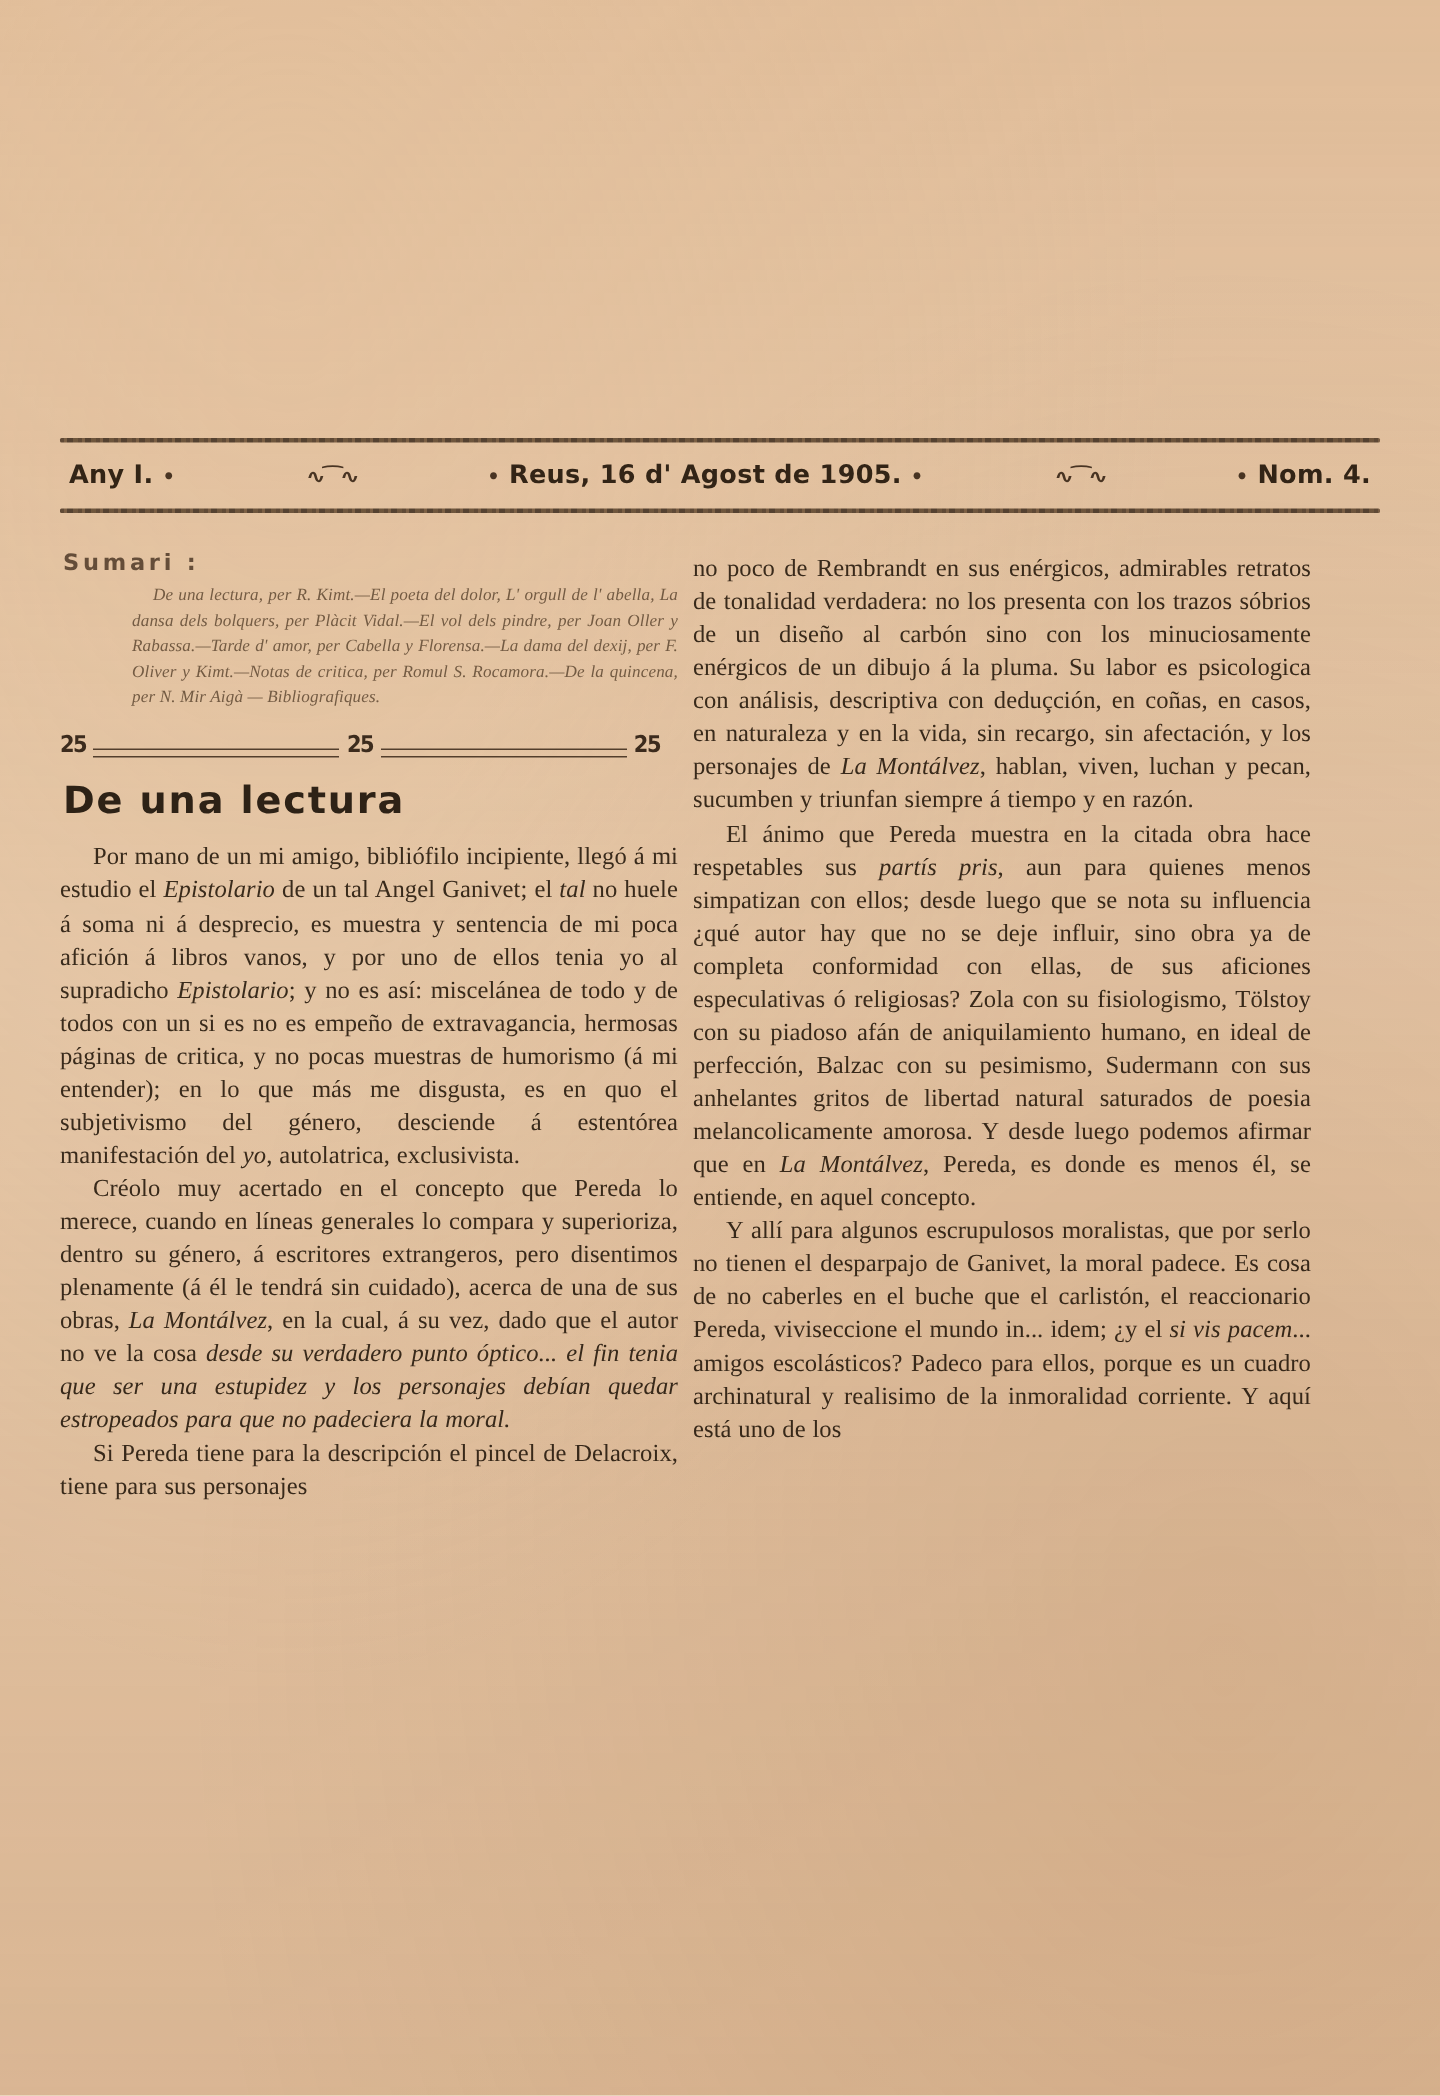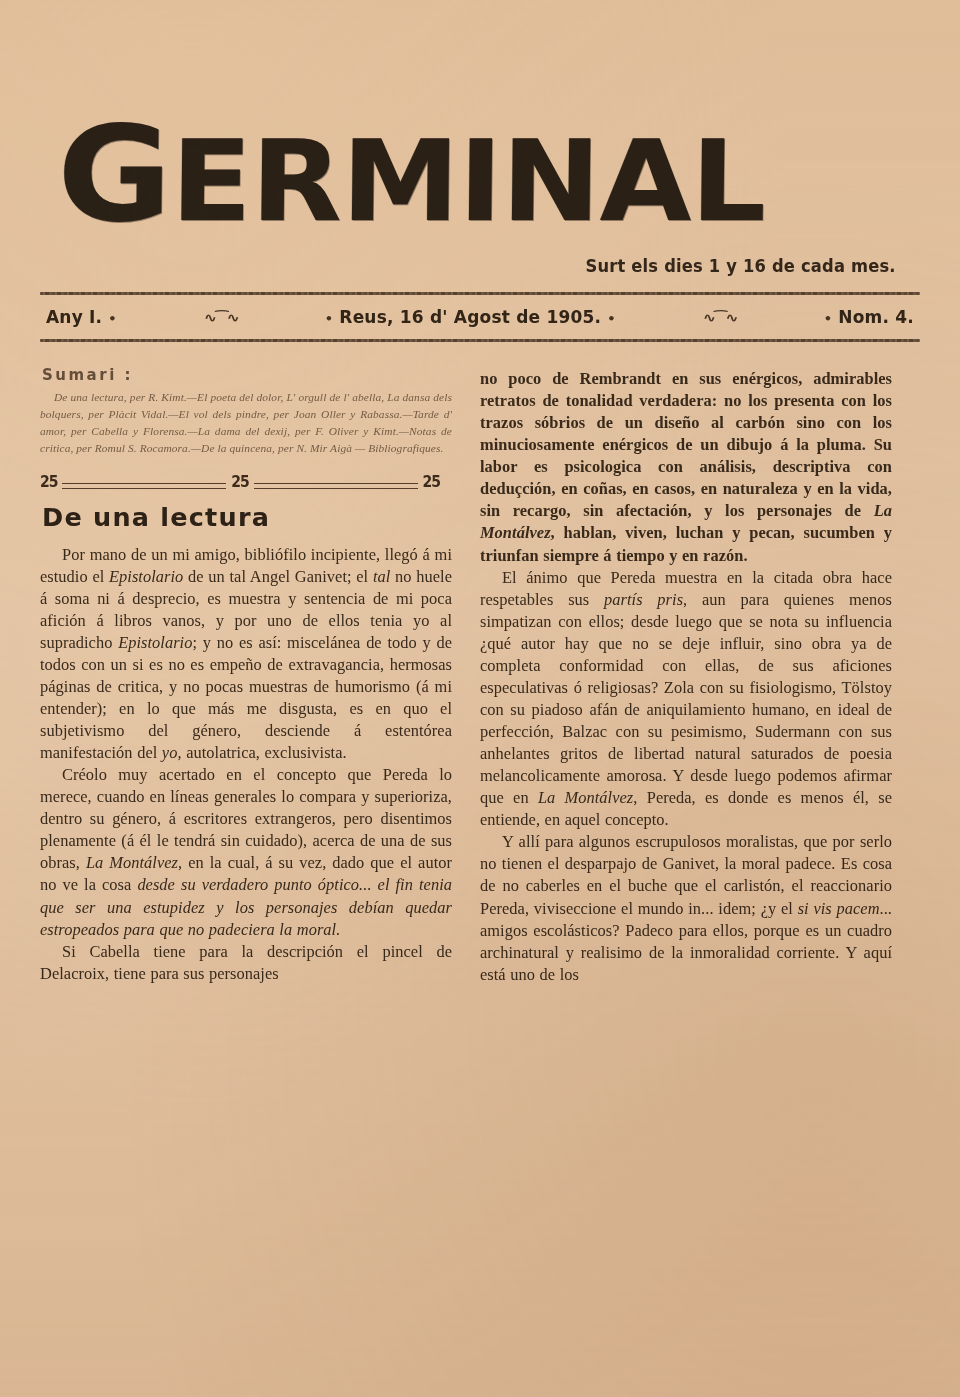--- a/index.html
+++ b/index.html
@@ -115,21 +115,21 @@
   }
 
   
   .columns {
     position: absolute;
     left: 40px;
     right: 40px;
     top: 366px;
     bottom: 120px;
     display: flex;
-    gap: 28px;
+    gap: 10px;
   }
   .col {
     width: 412px;
     position: relative;
   }
   .col-right { padding-top: 2px; }
 
   
   .sumari-title {
     font-family: "DejaVu Sans", sans-serif;
@@ -144,20 +144,21 @@
     font-family: "Liberation Serif", serif;
     font-style: italic;
     font-size: 11.4px;
     line-height: 1.48;
     text-align: justify;
     color: #5a4staticky;
     color: #55412c;
     opacity: 0.78;
     text-indent: 14px;
     letter-spacing: 0.1px;
+    margin-left: 48px;
   }
 
   
   .divider {
     display: flex;
     align-items: flex-end;
     margin: 18px 12px 14px 0;
     height: 14px;
   }
   .divider .knot {
@@ -194,45 +195,41 @@
     margin: 0;
     font-family: "Liberation Serif", serif;
     font-size: 16.4px;
     line-height: 1.345;
     text-align: justify;
     text-indent: 22px;
     color: #3a2c1d;
     letter-spacing: 0.05px;
     word-spacing: 0.4px;
   }
-  .body-text p.noindent { text-indent: 0; font-weight: bold; }
+  .body-text p.noindent { text-indent: 0; }
   .body-text i { font-style: italic; }
 
   
   .page-number {
     position: absolute;
     left: 0; right: 0;
     bottom: 92px;
     text-align: center;
     font-family: "Liberation Serif", serif;
     font-weight: 700;
     font-size: 15px;
     color: #3a2c1d;
     letter-spacing: 0.5px;
   }
 </style>
 </head>
 <body>
 
 <div class="page">
 
-  <div class="masthead">
-    <div class="masthead-title"><span class="cap">G</span><span>ERMINAL</span></div>
-    <div class="tagline">Surt els dies 1 y 16 de cada mes.</div>
-  </div>
 
   <div class="issue-bar">
     <div class="rule-wavy"></div>
     <div class="issue-row">
       <span class="seg"><span>Any I.</span><span class="dot">•</span></span>
       <span class="ornament">∿⁀∿</span>
       <span class="seg"><span class="dot">•</span><span>Reus, 16 d' Agost de 1905.</span><span class="dot">•</span></span>
       <span class="ornament">∿⁀∿</span>
       <span class="seg"><span class="dot">•</span><span>Nom. 4.</span></span>
     </div>
@@ -254,21 +251,21 @@
         <span class="knot">25</span>
         <span class="bar"></span>
         <span class="knot">25</span>
       </div>
 
       <h1 class="article-title">De una lectura</h1>
 
       <div class="body-text">
           <p><span>Por mano de un mi amigo, bibliófilo incipiente, llegó á mi estudio el </span><i>Epistolario</i><span> de un tal Angel Ganivet; el </span><i>tal</i><span> no huele á soma ni á desprecio, es muestra y sentencia de mi poca afición á libros vanos, y por uno de ellos tenia yo al supradicho </span><i>Epistolario</i><span>; y no es así: miscelánea de todo y de todos con un si es no es empeño de extravagancia, hermosas páginas de critica, y no pocas muestras de humorismo (á mi entender); en lo que más me disgusta, es en quo el subjetivismo del género, desciende á estentórea manifestación del </span><i>yo</i><span>, autolatrica, exclusivista.</span></p>
           <p><span>Créolo muy acertado en el concepto que Pereda lo merece, cuando en líneas generales lo compara y superioriza, dentro su género, á escritores extrangeros, pero disentimos plenamente (á él le tendrá sin cuidado), acerca de una de sus obras, </span><i>La Montálvez</i><span>, en la cual, á su vez, dado que el autor no ve la cosa </span><i>desde su verdadero punto óptico... el fin tenia que ser una estupidez y los personajes debían quedar estropeados para que no padeciera la moral.</i></p>
-          <p><span>Si Cabella tiene para la descripción el pincel de Delacroix, tiene para sus personajes</span></p>
+          <p><span>Si Pereda tiene para la descripción el pincel de Delacroix, tiene para sus personajes</span></p>
         </div>
     </div>
 
     <div class="col col-right">
       <div class="body-text">
           <p class="noindent"><span>no poco de Rembrandt en sus enérgicos, admirables retratos de tonalidad verdadera: no los presenta con los trazos sóbrios de un diseño al carbón sino con los minuciosamente enérgicos de un dibujo á la pluma. Su labor es psicologica con análisis, descriptiva con deduçción, en coñas, en casos, en naturaleza y en la vida, sin recargo, sin afectación, y los personajes de </span><i>La Montálvez</i><span>, hablan, viven, luchan y pecan, sucumben y triunfan siempre á tiempo y en razón.</span></p>
           <p><span>El ánimo que Pereda muestra en la citada obra hace respetables sus </span><i>partís pris</i><span>, aun para quienes menos simpatizan con ellos; desde luego que se nota su influencia ¿qué autor hay que no se deje influir, sino obra ya de completa conformidad con ellas, de sus aficiones especulativas ó religiosas? Zola con su fisiologismo, Tölstoy con su piadoso afán de aniquilamiento humano, en ideal de perfección, Balzac con su pesimismo, Sudermann con sus anhelantes gritos de libertad natural saturados de poesia melancolicamente amorosa. Y desde luego podemos afirmar que en </span><i>La Montálvez</i><span>, Pereda, es donde es menos él, se entiende, en aquel concepto.</span></p>
           <p><span>Y allí para algunos escrupulosos moralistas, que por serlo no tienen el desparpajo de Ganivet, la moral padece. Es cosa de no caberles en el buche que el carlistón, el reaccionario Pereda, viviseccione el mundo in... idem; ¿y el </span><i>si vis pacem</i><span>... amigos escolásticos? Padeco para ellos, porque es un cuadro archinatural y realisimo de la inmoralidad corriente. Y aquí está uno de los</span></p>
         </div>
     </div>

